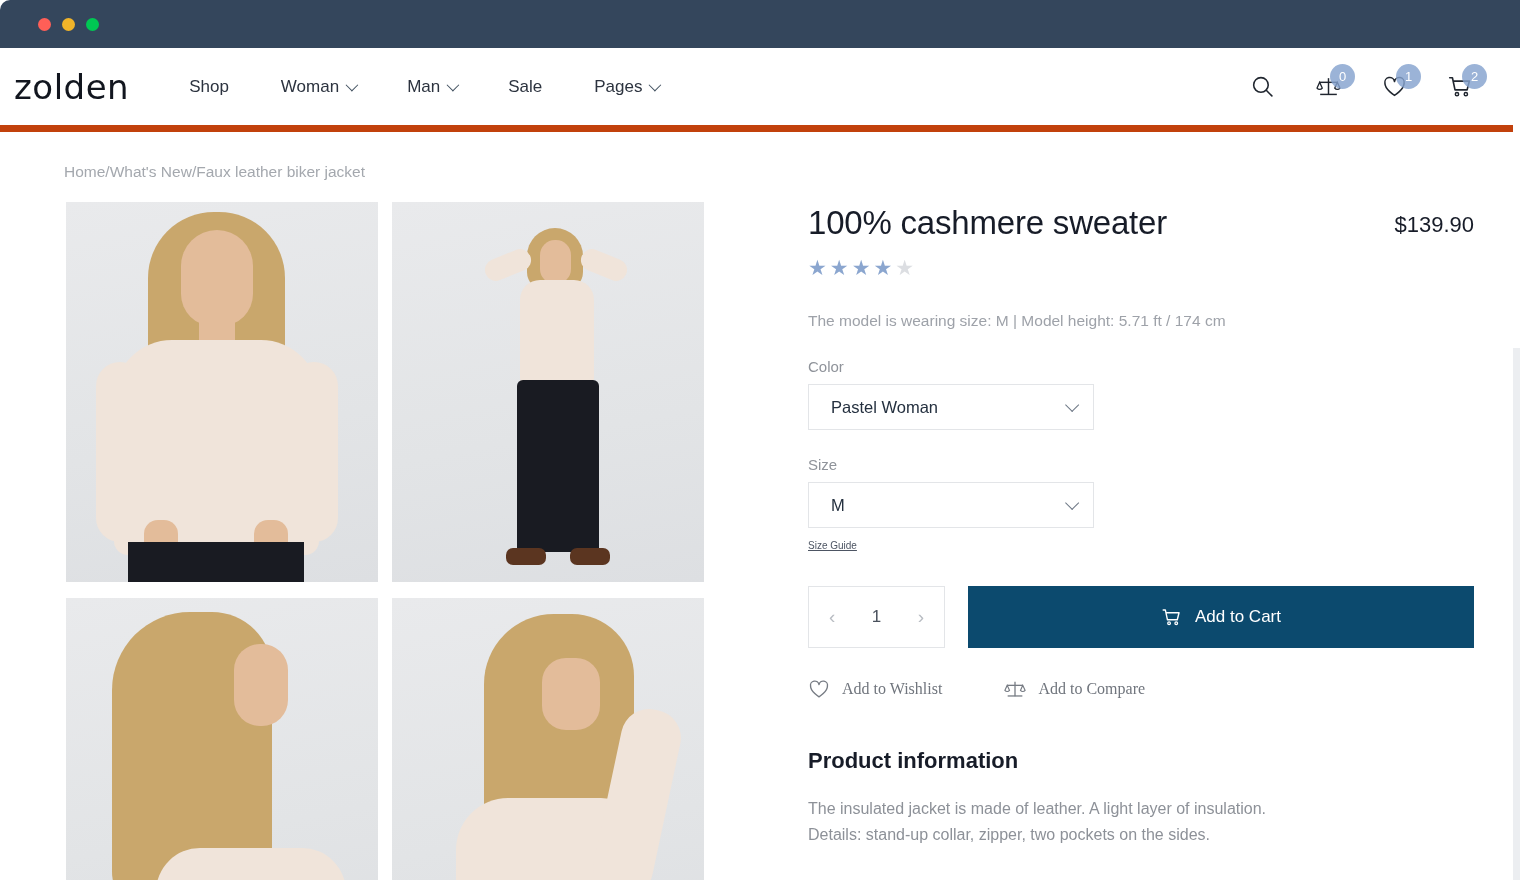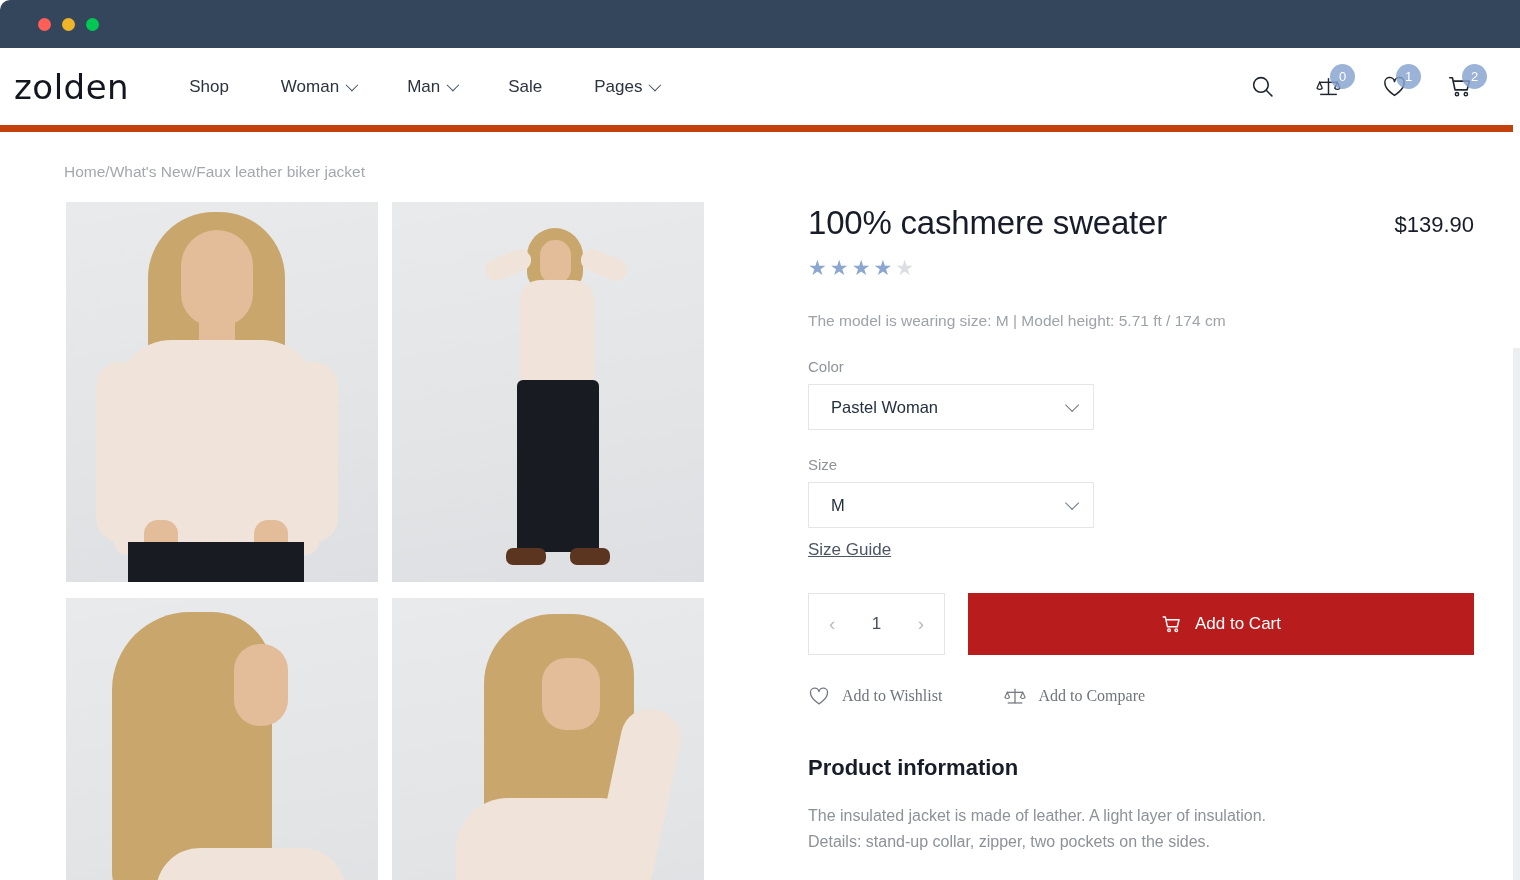--- a/index.html
+++ b/index.html
@@ -154,36 +154,36 @@
     cursor:pointer; background:#fff;
   }
   .sel-chev {
     width:10px; height:10px;
     border-right:1.6px solid #6e7886;
     border-bottom:1.6px solid #6e7886;
     transform:rotate(45deg) translateY(-3px);
   }
   .size-guide {
     display:inline-block; margin-top:12px;
-    font-size:17px; color:#4d5563;
+    font-size:10px; color:#4d5563;
     text-decoration:underline; cursor:pointer;
   }
 
   .buy-row { margin-top:33px; display:flex; gap:23px; }
   .qty {
     width:137px; height:62px;
     border:1px solid #e3e5e8;
     display:flex; align-items:center; justify-content:space-between;
     padding:0 20px; background:#fff;
   }
   .qty-arrow { color:#b8bcc2; font-size:19px; cursor:pointer; user-select:none; }
   .qty-val { font-size:17px; color:#4a515d; }
   .cart-btn {
     flex:1; height:62px;
-    background:#b91c1c; color:#fff;
+    background:#0c4a6e; color:#fff;
     display:flex; align-items:center; justify-content:center; gap:13px;
     font-size:17px; cursor:pointer;
   }
 
   .link-row { margin-top:30px; display:flex; gap:62px;font-family:Liberation Serif, serif; }
   .mini-link {
     display:flex; align-items:center; gap:12px;
     font-size:16px; color:#70757d; cursor:pointer;
   }
 

